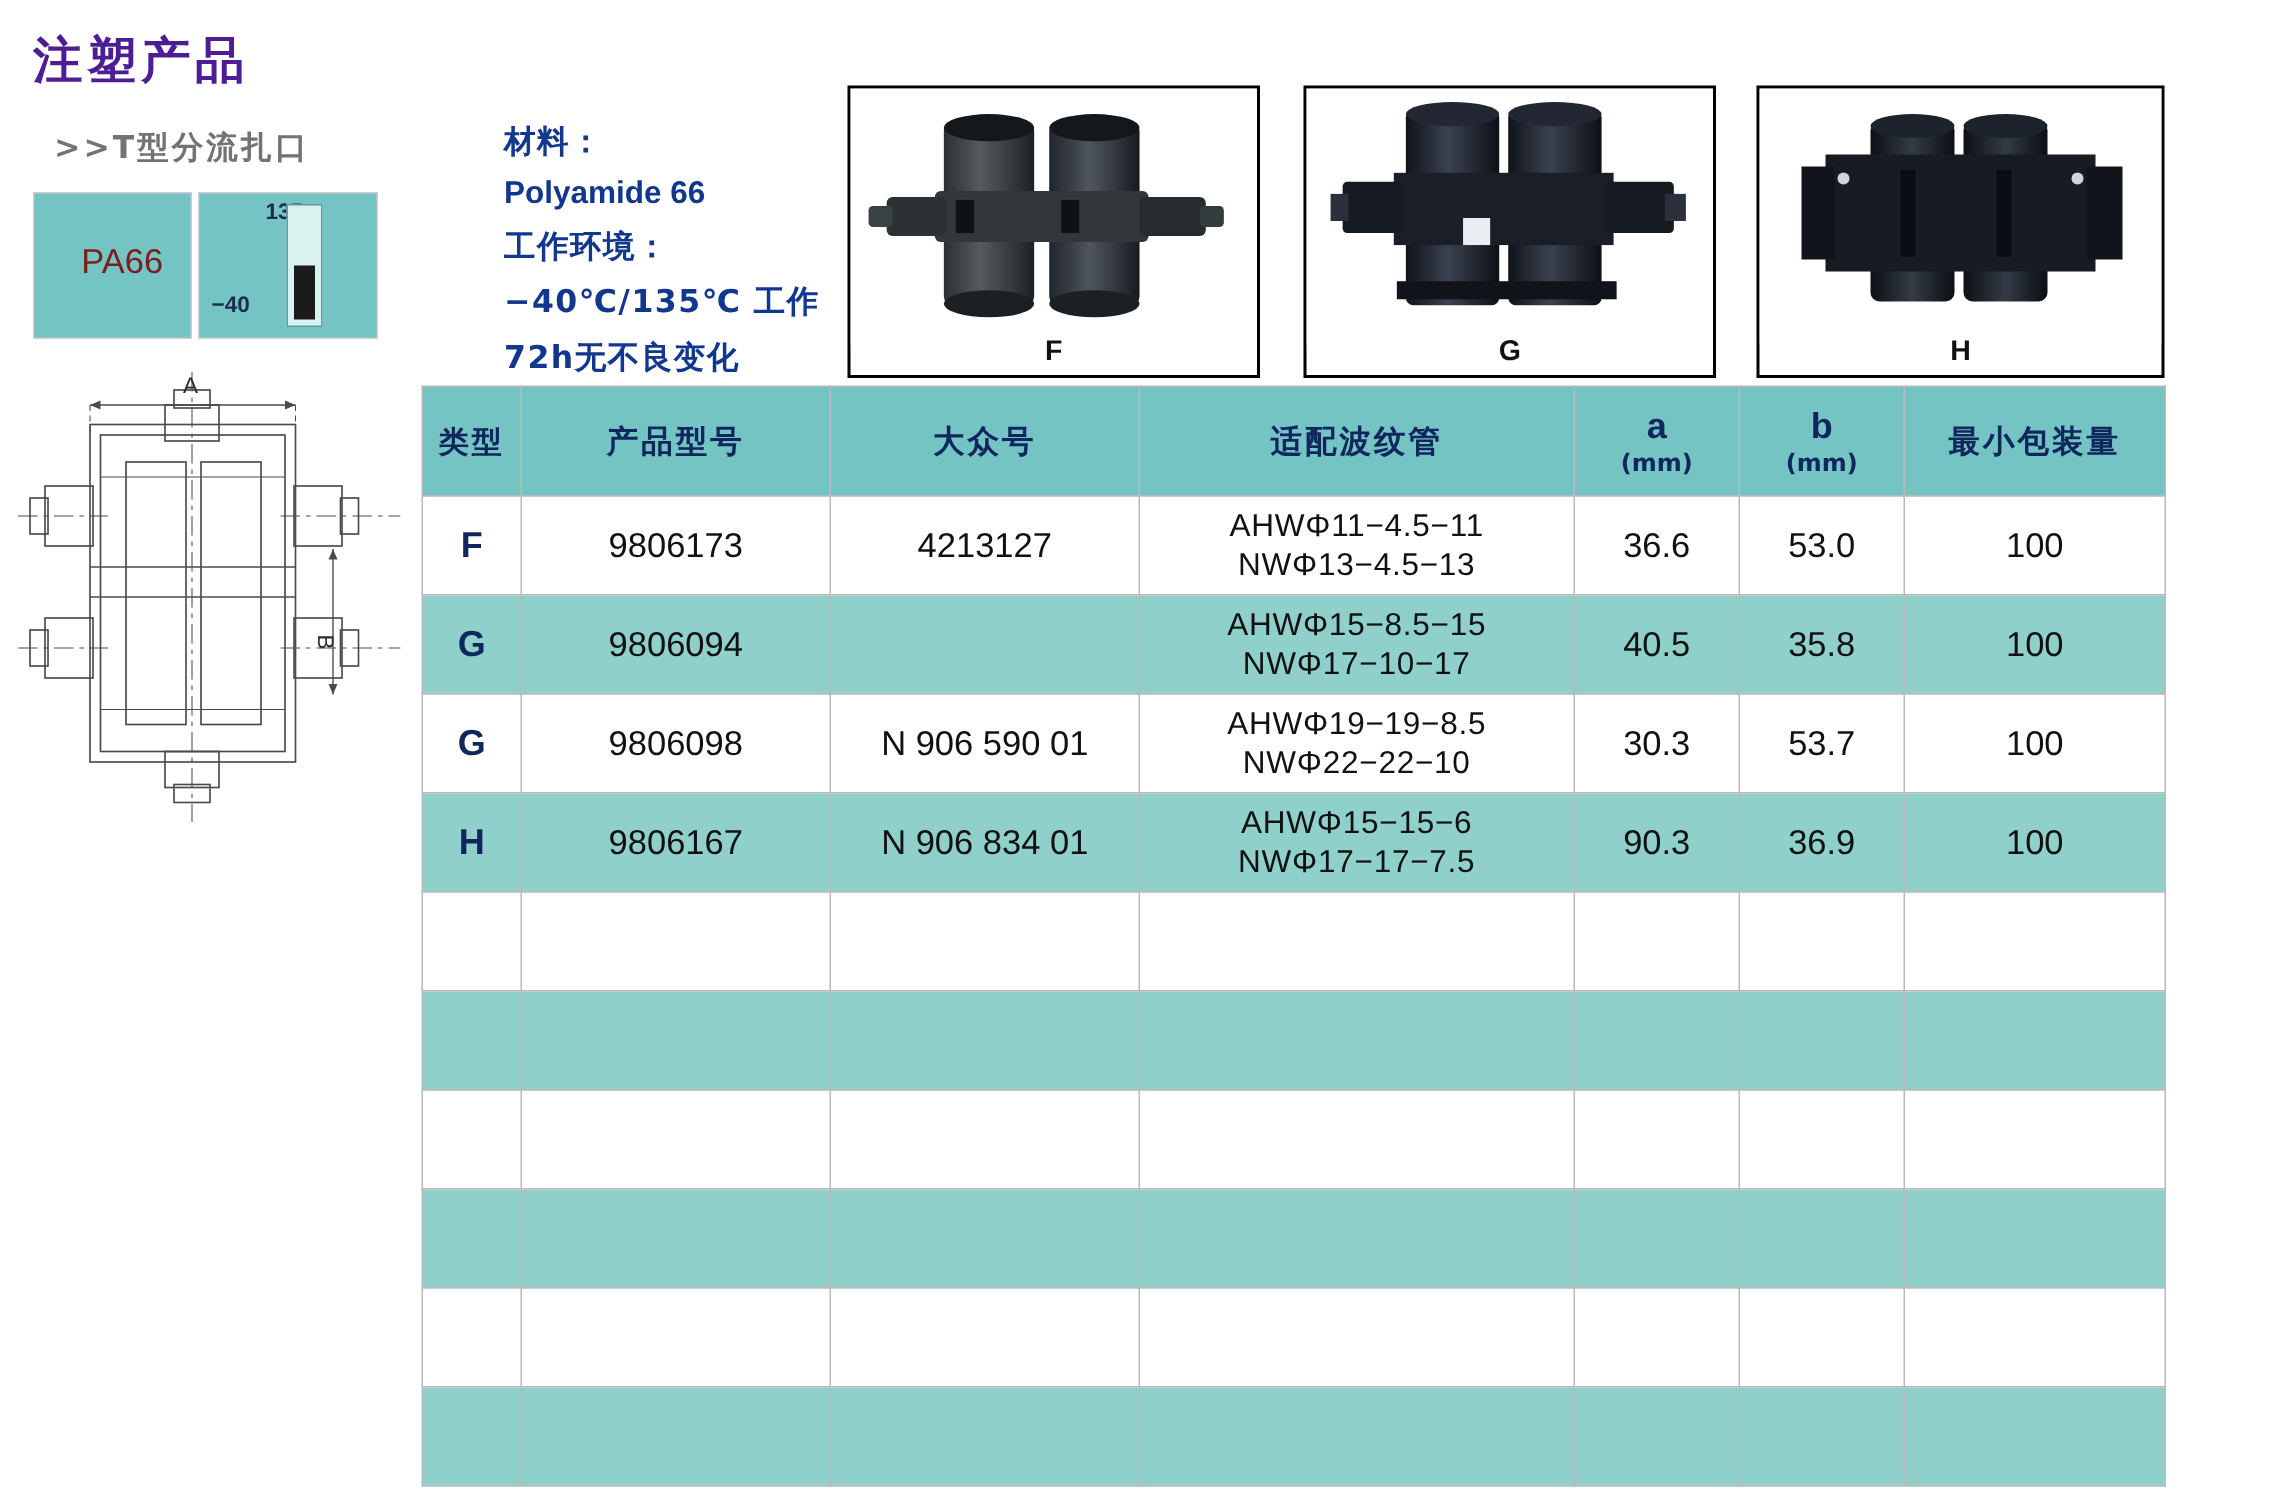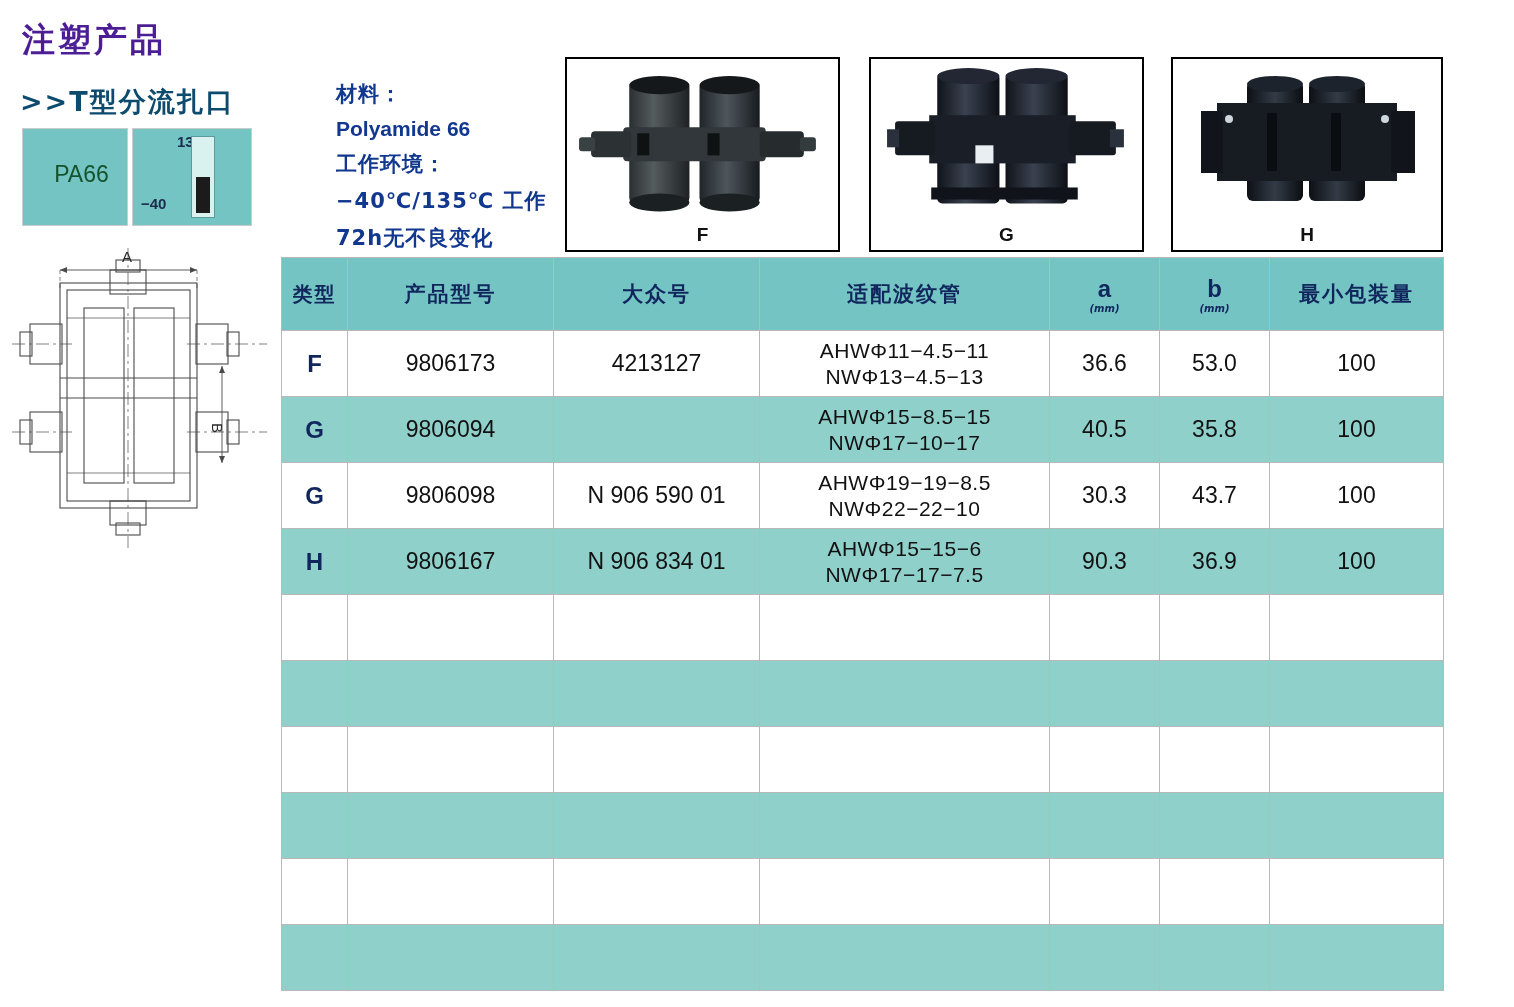--- a/index.html
+++ b/index.html
@@ -21,47 +21,47 @@
     left: 22px;
     top: 18px;
     font-size: 33px;
     font-weight: bold;
     letter-spacing: 3px;
     color: #4c1d95;
     font-family: "DejaVu Sans", sans-serif;
   }
   #title-sub {
     position: absolute;
-    left: 20px;
+    left: 36px;
     top: 84px;
-    font-size: 27px;
+    font-size: 21px;
     font-weight: bold;
     letter-spacing: 2px;
-    color: #0c4a6e;
+    color: #737373;
     font-family: "DejaVu Sans", sans-serif;
   }
 
   
   #pa66-box {
     position: absolute;
     left: 22px;
     top: 128px;
     width: 104px;
     height: 96px;
     background: #74c4c4;
     border: 1px solid #cccccc;
   }
   #pa66-label {
     position: absolute;
     left: 0;
     top: 32px;
     width: 117px;
     text-align: center;
     font-size: 23px;
-    color: #14532d;
+    color: #7f1d1d;
     font-family: "Liberation Sans", sans-serif;
   }
 
   
   #temp-box {
     position: absolute;
     left: 132px;
     top: 128px;
     width: 118px;
     height: 96px;
@@ -179,24 +179,23 @@
     background: #74c4c4;
     color: #10265c;
     font-size: 21px;
     font-weight: bold;
     letter-spacing: 2px;
     height: 72px;
     padding: 0 2px;
   }
   #spec-table thead th .unit {
     display: block;
-    font-size: 10px;
+    font-size: 16px;
     letter-spacing: 0px;
     font-weight: bold;
-    font-style: italic;
   }
   #spec-table thead th .big {
     display: block;
     font-size: 24px;
     font-family: "Liberation Sans", sans-serif;
     letter-spacing: 0;
   }
   #spec-table thead th.stacked {
     font-size: 20px;
     line-height: 1.15;
@@ -435,21 +434,21 @@
         <td class="num">40.5</td>
         <td class="num">35.8</td>
         <td class="num">100</td>
       </tr>
       <tr>
         <td class="type-cell">G</td>
         <td>9806098</td>
         <td>N 906 590 01</td>
         <td class="tube-cell">AHWΦ19−19−8.5<br>NWΦ22−22−10</td>
         <td class="num">30.3</td>
-        <td class="num">43.7</td>
+        <td class="num">53.7</td>
         <td class="num">100</td>
       </tr>
       <tr class="alt">
         <td class="type-cell">H</td>
         <td>9806167</td>
         <td>N 906 834 01</td>
         <td class="tube-cell">AHWΦ15−15−6<br>NWΦ17−17−7.5</td>
         <td class="num">90.3</td>
         <td class="num">36.9</td>
         <td class="num">100</td>

